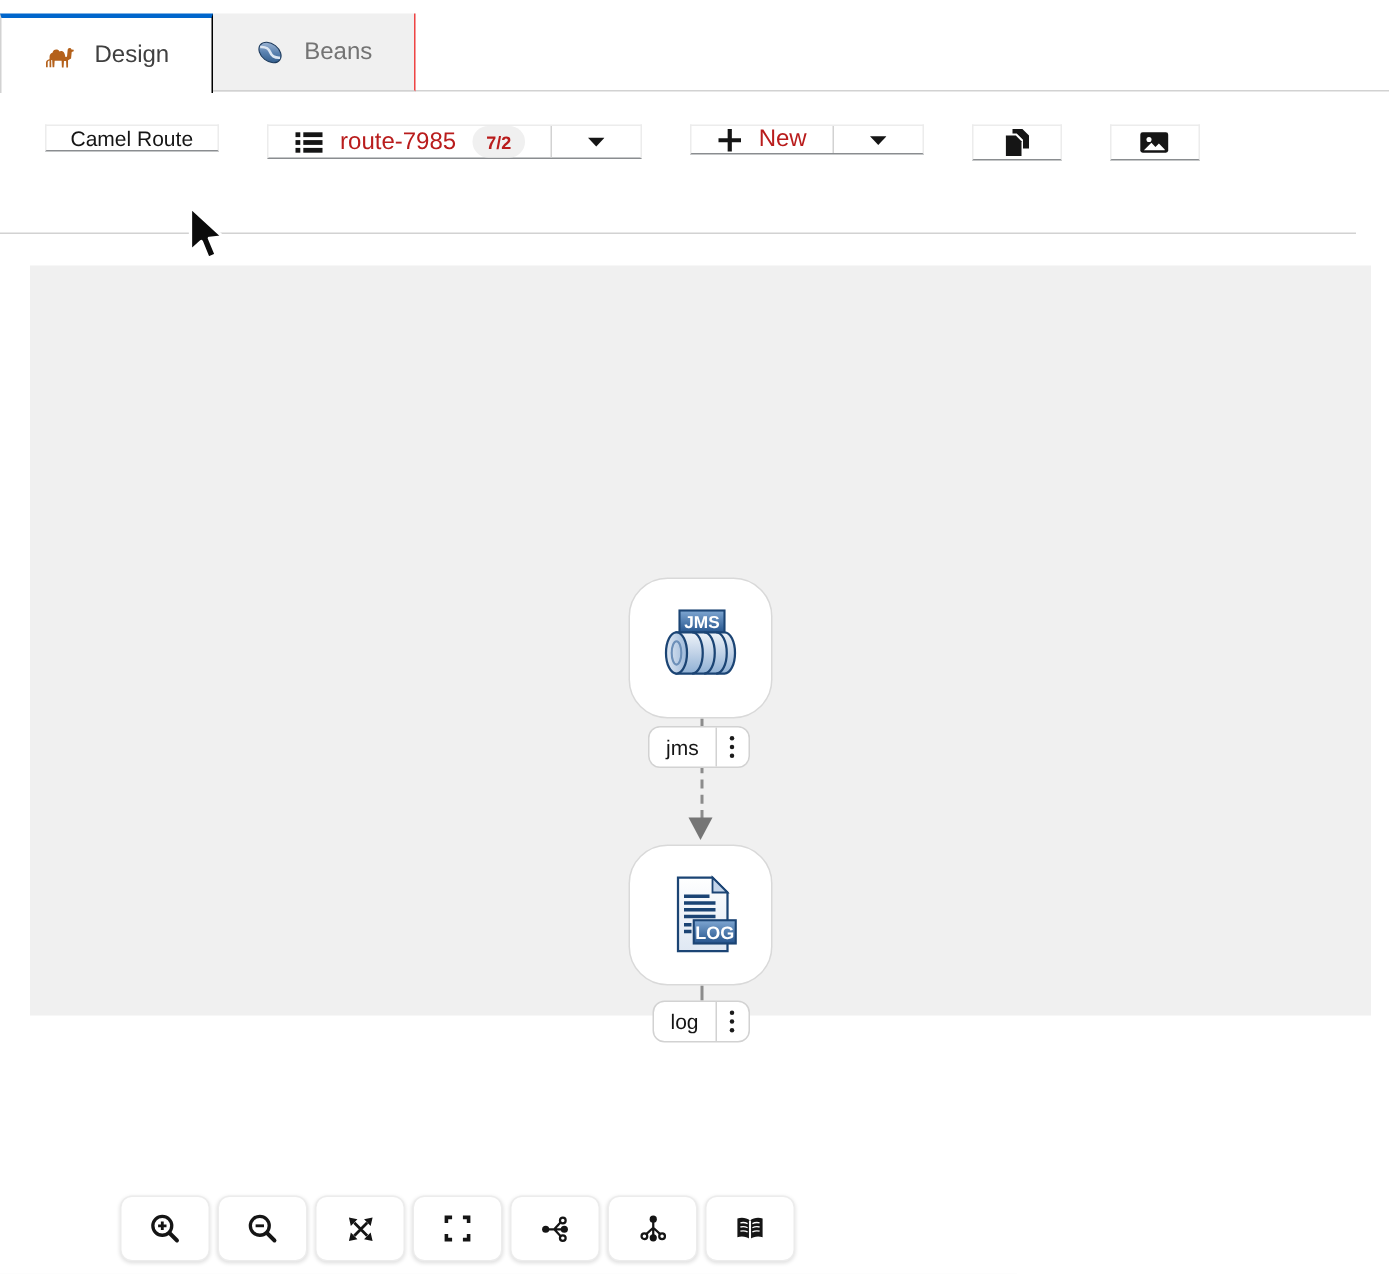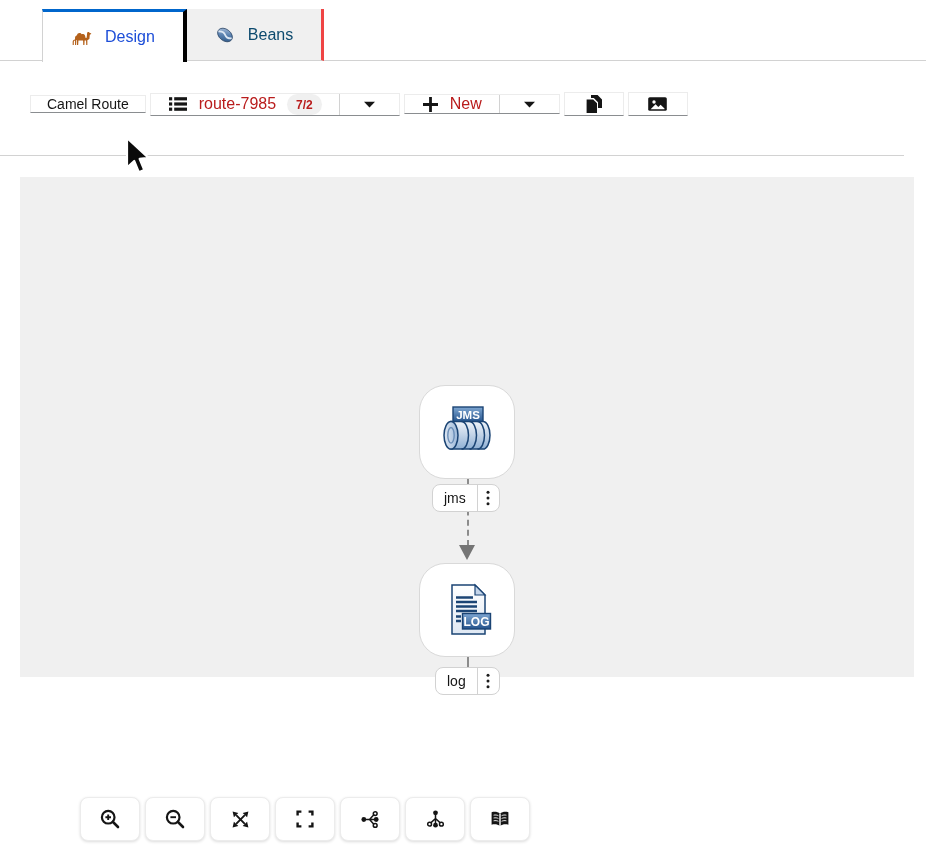--- a/index.html
+++ b/index.html
@@ -6,29 +6,29 @@
   #app {
     position:relative; width:926px; height:849px; background:#fff;
     font-family:"Liberation Sans", sans-serif; color:#151515; overflow:hidden;
   }
   
   .tabs { position:absolute; left:0; top:9px; width:926px; height:52px; display:flex; align-items:stretch; }
   .tabs::after { content:''; position:absolute; left:0; bottom:0; width:100%; height:1px; background:#d2d2d2; }
   .tab {
     position:relative; z-index:1; display:flex; align-items:center; gap:13px;
     padding:0 28px; font-size:16px; box-sizing:border-box; cursor:pointer;
-    background:#f0f0f0; color:#0c4a6e; border-bottom:1px solid #d2d2d2; border-right:3px solid #ef4444;
+    background:#f0f0f0; color:#737373; border-bottom:1px solid #d2d2d2; border-right:1px solid #ef4444;
   }
   .tab.active {
-    background:#fff; color:#1d4ed8; height:53px;
+    background:#fff; color:#404040; height:53px;
     border-top:3px solid #0066cc; border-left:1px solid #d2d2d2;
-    border-right:4px solid #000000; border-bottom:none;margin-left:42px;
+    border-right:1px solid #000000; border-bottom:none;
   }
   
-  .toolbar { position:absolute; left:30px; top:83px; height:42px; display:flex; gap:4px; align-items:center; }
+  .toolbar { position:absolute; left:30px; top:83px; height:42px; display:flex; gap:32px; align-items:flex-start; }
   .ctl {
     background:#fff; border:1px solid #ececec; border-bottom-color:#8a8d90;
     box-sizing:border-box; font-family:inherit; color:#151515;
   }
   button.ctl, .split button { cursor:pointer; }
   .btn-plain { font-size:14px; padding:0 16px; }
   .split { display:flex; padding:0; align-items:stretch; }
   .split button { background:none; border:none; font-family:inherit; color:#b91c1c; }
   .split-main { display:flex; align-items:center; gap:11px; padding:0 17px; font-size:16px; }
   .split-caret { width:60px; display:flex; align-items:center; justify-content:center; border-left:1px solid #d2d2d2 !important; }

